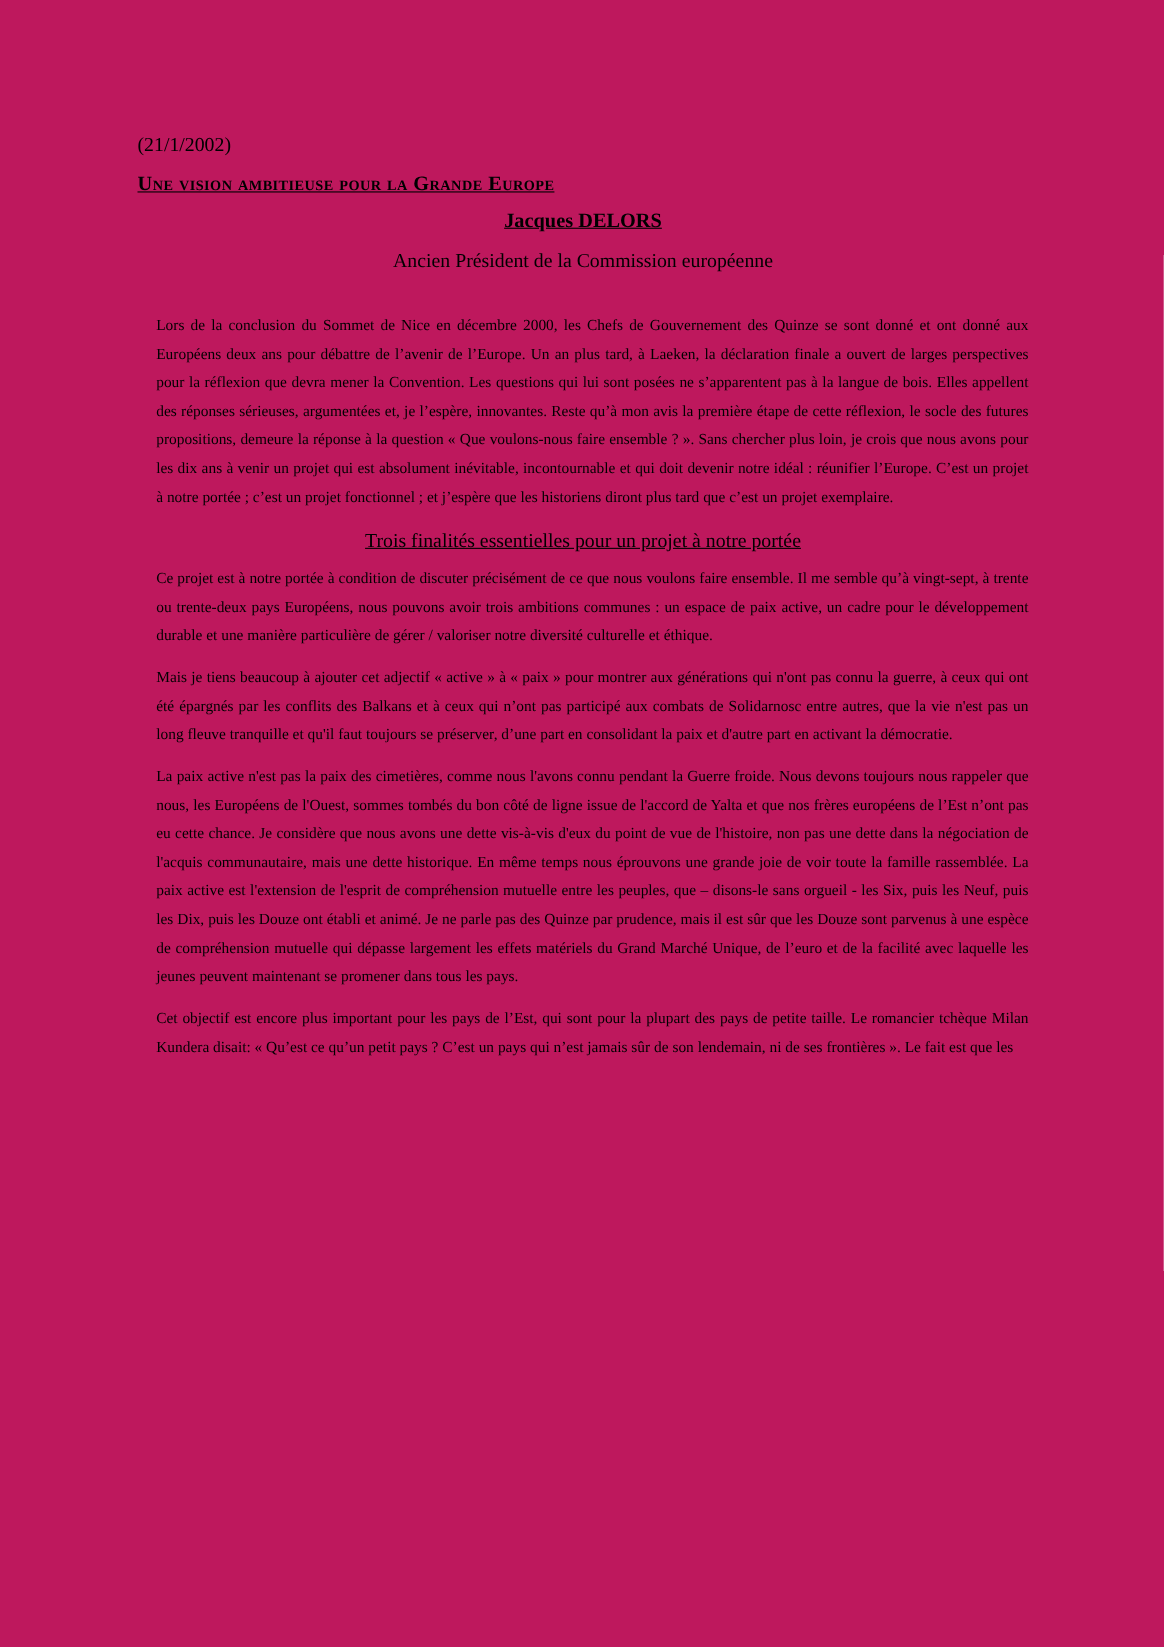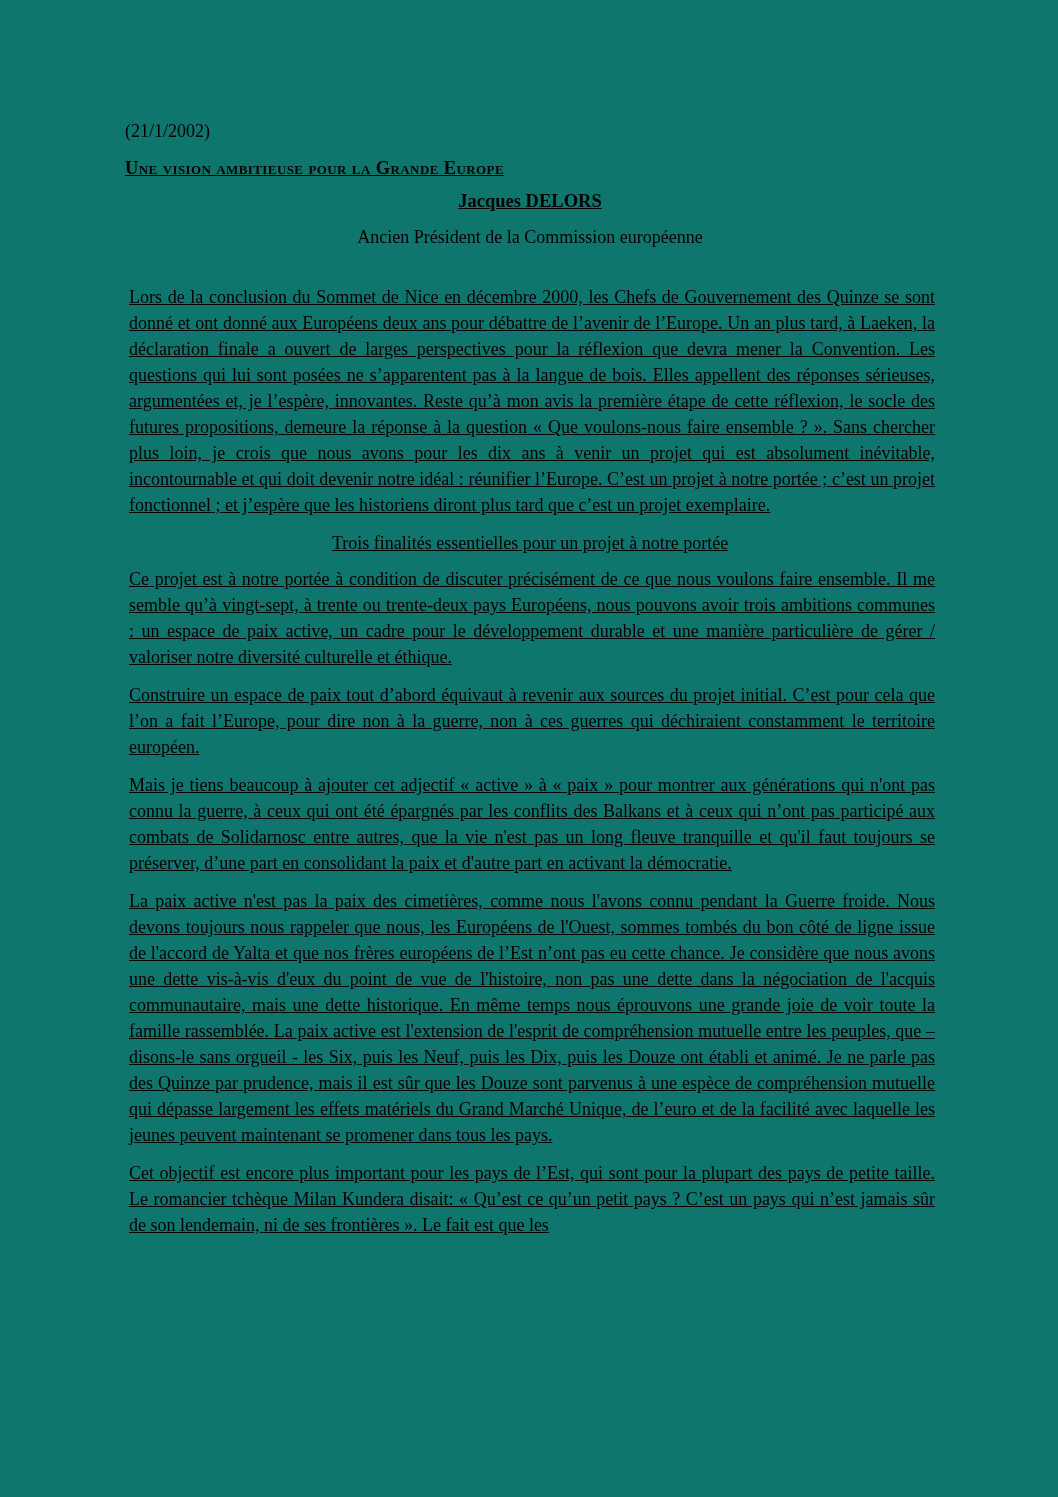--- a/index.html
+++ b/index.html
@@ -12,21 +12,21 @@
     height: 1497px;
     font-family: "Liberation Serif", serif;
     color: #000000;
     overflow: hidden;
   }
   .page {
     box-sizing: border-box;
     width: 1058px;
     height: 1497px;
     padding: 118px 123px 0 125px;
-    background: #0f766e;
+    background: #be185d;
   }
   .doc-date {
     font-size: 18px;
     line-height: 26px;
     margin: 0 0 11px 0;
     text-align: left;
   }
   .doc-title {
     font-size: 18.5px;
     line-height: 26px;
@@ -48,26 +48,25 @@
   .doc-affiliation {
     font-size: 18px;
     line-height: 26px;
     text-align: center;
     margin: 0;
   }
   .doc-body {
     margin-top: 34px;
   }
   .body-paragraph {
-    font-size: 18px;
+    font-size: 14px;
     line-height: 26px;
     text-align: justify;
     text-justify: inter-word;
-    margin: 0 0 12px 4px;
-    text-decoration: underline;
+    margin: 0 0 12px 17px;
   }
   .section-heading {
     font-size: 18px;
     line-height: 26px;
     font-weight: normal;
     text-decoration: underline;
     text-align: center;
     margin: 0 0 10px 0;
   }
 </style>
@@ -86,21 +85,20 @@
 
 
   <div class="doc-body">
 
     <p class="body-paragraph">Lors de la conclusion du Sommet de Nice en décembre 2000, les Chefs de Gouvernement des Quinze se sont donné et ont donné aux Européens deux ans pour débattre de l’avenir de l’Europe. Un an plus tard, à Laeken, la déclaration finale a ouvert de larges perspectives pour la réflexion que devra mener la Convention. Les questions qui lui sont posées ne s’apparentent pas à la langue de bois. Elles appellent des réponses sérieuses, argumentées et, je l’espère, innovantes. Reste qu’à mon avis la première étape de cette réflexion, le socle des futures propositions, demeure la réponse à la question « Que voulons-nous faire ensemble ? ». Sans chercher plus loin, je crois que nous avons pour les dix ans à venir un projet qui est absolument inévitable, incontournable et qui doit devenir notre idéal : réunifier l’Europe. C’est un projet à notre portée ; c’est un projet fonctionnel ; et j’espère que les historiens diront plus tard que c’est un projet exemplaire.</p>
 
     <p class="section-heading">Trois finalités essentielles pour un projet à notre portée</p>
 
     <p class="body-paragraph">Ce projet est à notre portée à condition de discuter précisément de ce que nous voulons faire ensemble. Il me semble qu’à vingt-sept, à trente ou trente-deux pays Européens, nous pouvons avoir trois ambitions communes : un espace de paix active, un cadre pour le développement durable et une manière particulière de gérer / valoriser notre diversité culturelle et éthique.</p>
 
-    <p class="body-paragraph">Construire un espace de paix tout d’abord équivaut à revenir aux sources du projet initial. C’est pour cela que l’on a fait l’Europe, pour dire non à la guerre, non à ces guerres qui déchiraient constamment le territoire européen.</p>
 
     <p class="body-paragraph">Mais je tiens beaucoup à ajouter cet adjectif « active » à « paix » pour montrer aux générations qui n'ont pas connu la guerre, à ceux qui ont été épargnés par les conflits des Balkans et à ceux qui n’ont pas participé aux combats de Solidarnosc entre autres, que la vie n'est pas un long fleuve tranquille et qu'il faut toujours se préserver, d’une part en consolidant la paix et d'autre part en activant la démocratie.</p>
 
     <p class="body-paragraph">La paix active n'est pas la paix des cimetières, comme nous l'avons connu pendant la Guerre froide. Nous devons toujours nous rappeler que nous, les Européens de l'Ouest, sommes tombés du bon côté de ligne issue de l'accord de Yalta et que nos frères européens de l’Est n’ont pas eu cette chance. Je considère que nous avons une dette vis-à-vis d'eux du point de vue de l'histoire, non pas une dette dans la négociation de l'acquis communautaire, mais une dette historique. En même temps nous éprouvons une grande joie de voir toute la famille rassemblée. La paix active est l'extension de l'esprit de compréhension mutuelle entre les peuples, que – disons-le sans orgueil - les Six, puis les Neuf, puis les Dix, puis les Douze ont établi et animé. Je ne parle pas des Quinze par prudence, mais il est sûr que les Douze sont parvenus à une espèce de compréhension mutuelle qui dépasse largement les effets matériels du Grand Marché Unique, de l’euro et de la facilité avec laquelle les jeunes peuvent maintenant se promener dans tous les pays.</p>
 
     <p class="body-paragraph">Cet objectif est encore plus important pour les pays de l’Est, qui sont pour la plupart des pays de petite taille. Le romancier tchèque Milan Kundera disait: « Qu’est ce qu’un petit pays ? C’est un pays qui n’est jamais sûr de son lendemain, ni de ses frontières ». Le fait est que les</p>
 
   </div>
 
 </div>

